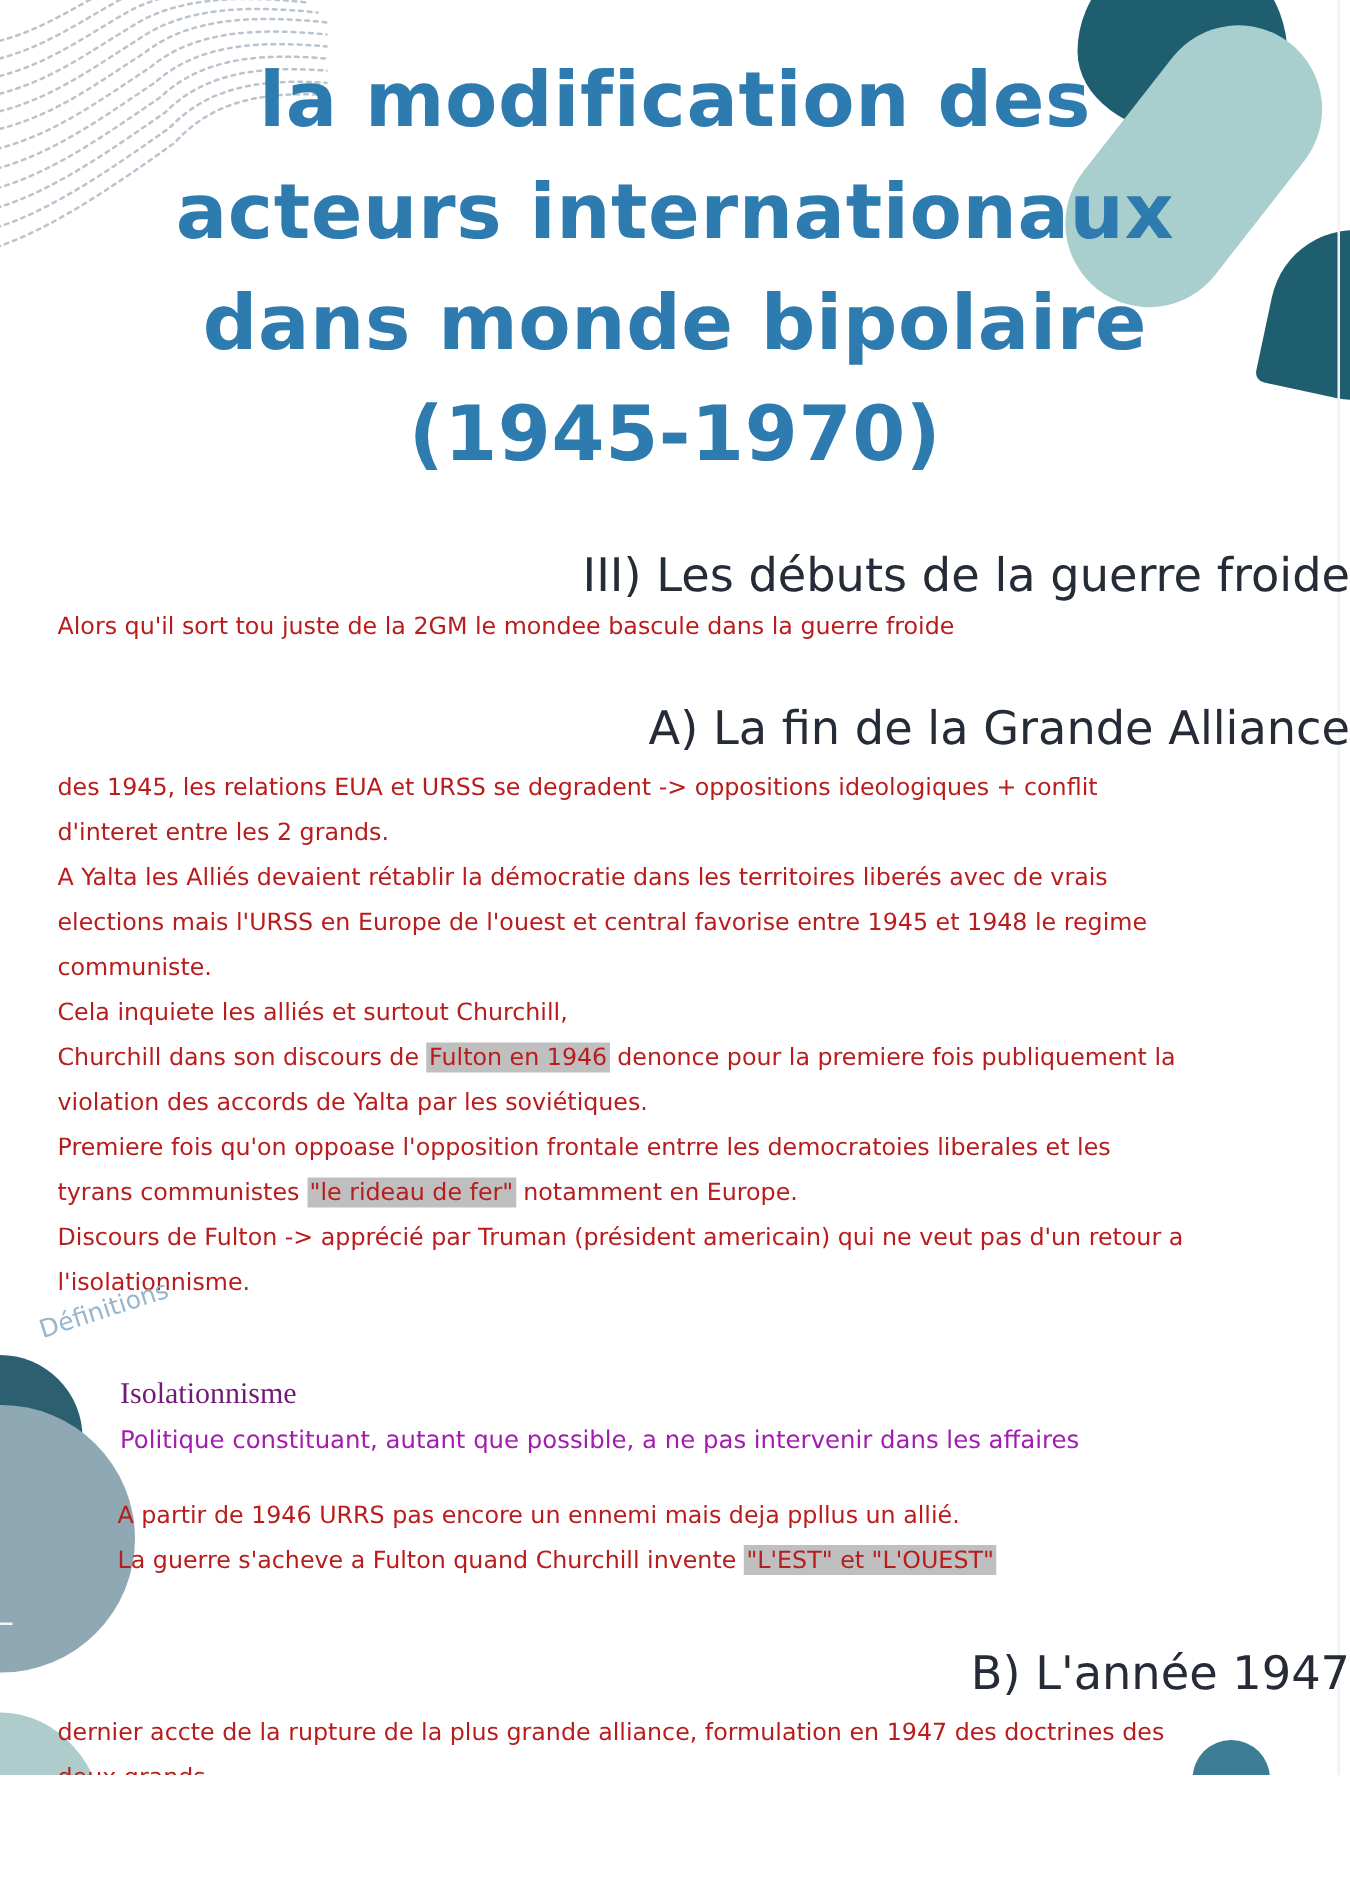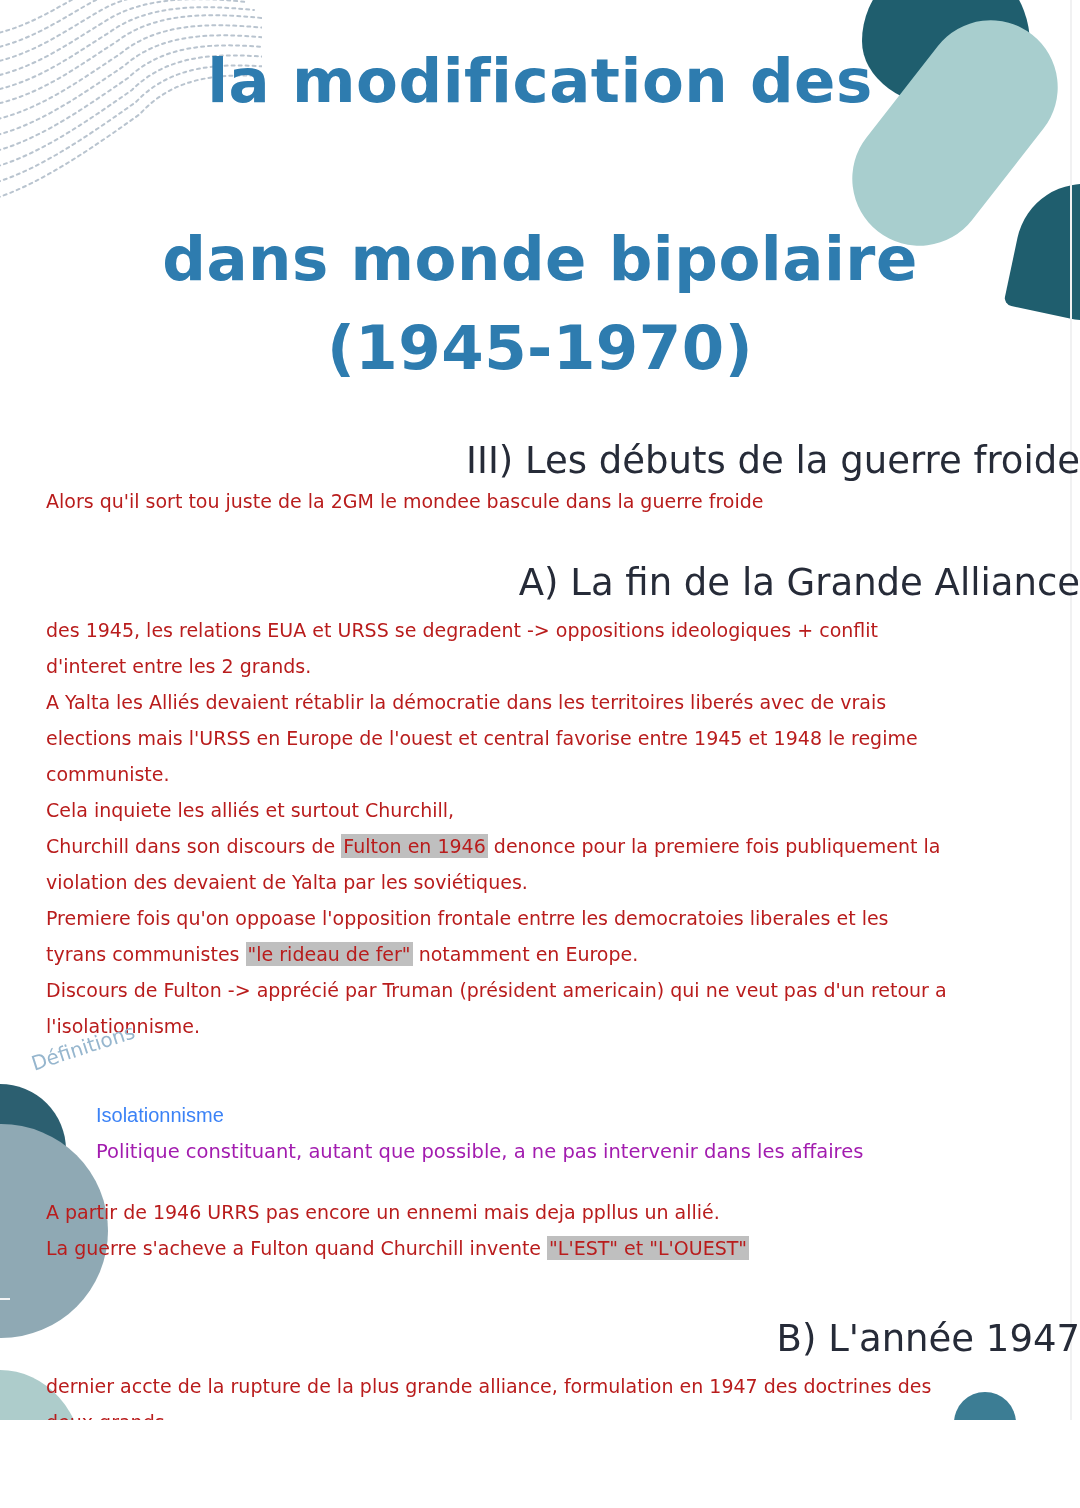--- a/index.html
+++ b/index.html
@@ -219,36 +219,37 @@
     font-size: 20px;
     font-weight: normal;
     white-space: nowrap;
   }
   .defs-body {
     padding-left: 50px;
     padding-top: 22px;
   }
   .def-term {
     display: block;
-    color: #3b82f6;
-    font-family: Liberation Sans, sans-serif;
-    font-size: 20px;
+    color: #701a75;
+    font-family: Liberation Serif, serif;
+    font-size: 24px;
     line-height: 38px;
   }
   .def-text {
     display: block;
     color: #a21caf;
     font-family: "DejaVu Sans", sans-serif;
     font-size: 19.5px;
     line-height: 36px;
     max-width: 840px;
   }
 
   .after-defs {
     padding-top: 24px;
+    margin-left: 48px;
   }
 
   .bullets {
     margin: 0;
     padding: 44px 52px 0 96px;
     list-style: none;
   }
 </style>
 </head>
 <body>
@@ -284,42 +285,42 @@
   <div class="circle-br-teal"></div>
   <div class="bar-bottom"></div>
 
   <div class="right-hairline"></div>
   <div class="bottom-left-hairline"></div>
 
   <div class="content">
 
     <h1 class="doc-title">
       <span>la modification des</span><br>
-      <br>
+      <span>acteurs internationaux</span><br>
       <span>dans monde bipolaire</span><br>
       <span>(1945-1970)</span>
     </h1>
 
     <h2 class="h-section h-3">III) Les débuts de la guerre froide</h2>
 
     <div class="body-block tight">
       <span class="body-line">Alors qu'il sort tou juste de la 2GM le mondee bascule dans la guerre froide</span>
     </div>
 
     <h2 class="h-section h-sub">A) La fin de la Grande Alliance</h2>
 
     <div class="body-block">
       <span class="body-line">des 1945, les relations EUA et URSS se degradent -&gt; oppositions ideologiques + conflit</span>
       <span class="body-line">d'interet entre les 2 grands.</span>
       <span class="body-line">A Yalta les Alliés devaient rétablir la démocratie dans les territoires liberés avec de vrais</span>
       <span class="body-line">elections mais l'URSS en Europe de l'ouest et central favorise entre 1945 et 1948 le regime</span>
       <span class="body-line">communiste.</span>
       <span class="body-line">Cela inquiete les alliés et surtout Churchill,</span>
       <span class="body-line"><span>Churchill dans son discours de </span><span class="hl">Fulton en 1946</span><span> denonce pour la premiere fois publiquement la</span></span>
-      <span class="body-line">violation des devaient de Yalta par les soviétiques.</span>
+      <span class="body-line">violation des accords de Yalta par les soviétiques.</span>
       <span class="body-line">Premiere fois qu'on oppoase l'opposition frontale entrre les democratoies liberales et les</span>
       <span class="body-line"><span>tyrans communistes </span><span class="hl">"le rideau de fer"</span><span> notamment en Europe.</span></span>
       <span class="body-line">Discours de Fulton -&gt; apprécié par Truman (président americain) qui ne veut pas d'un retour a</span>
       <span class="body-line">l'isolationnisme.</span>
     </div>
 
     <div class="defs">
       <span class="defs-label">Définitions</span>
       <div class="defs-body">
         <span class="def-term">Isolationnisme</span>

